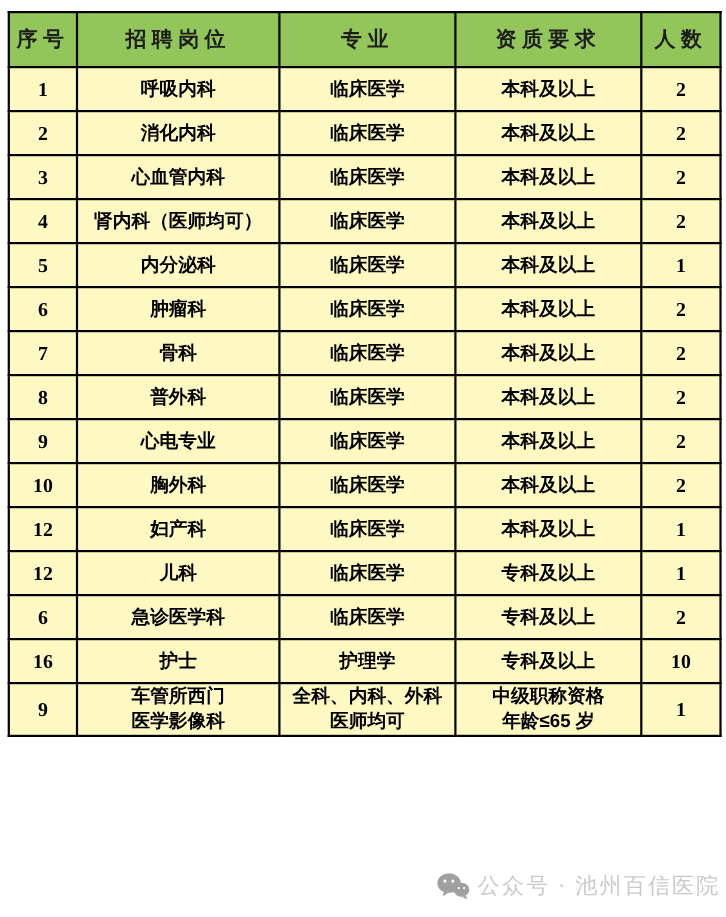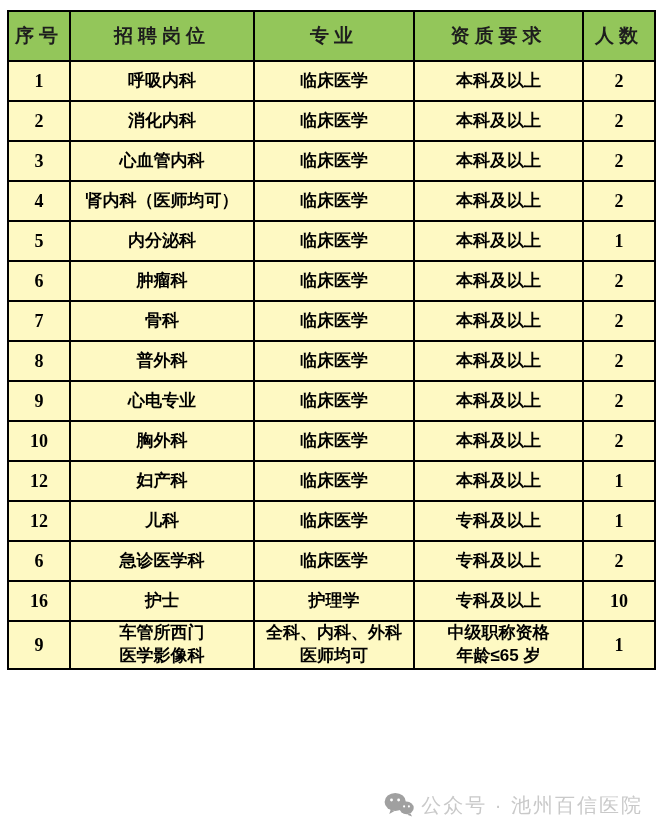--- a/index.html
+++ b/index.html
@@ -44,24 +44,26 @@
     line-height: 1.35;
   }
   table.recruit td.num {
     font-family: "Liberation Serif", serif;
     font-size: 18px;
     letter-spacing: 0;
   }
   .watermark {
     position: absolute;
     top: 792px;
-    right: 17px;
+    right: 5px;
     display: flex;
+    align-items: center;
     gap: 7px;
     pointer-events: none;
+    font-family: Liberation Serif, serif;
   }
   .watermark .wm-text {
     font-size: 20px;
     color: #c9c9c9;
     letter-spacing: 2px;
     white-space: nowrap;
   }
   .watermark .wm-icon svg { display: block; }
 </style>
 </head>

